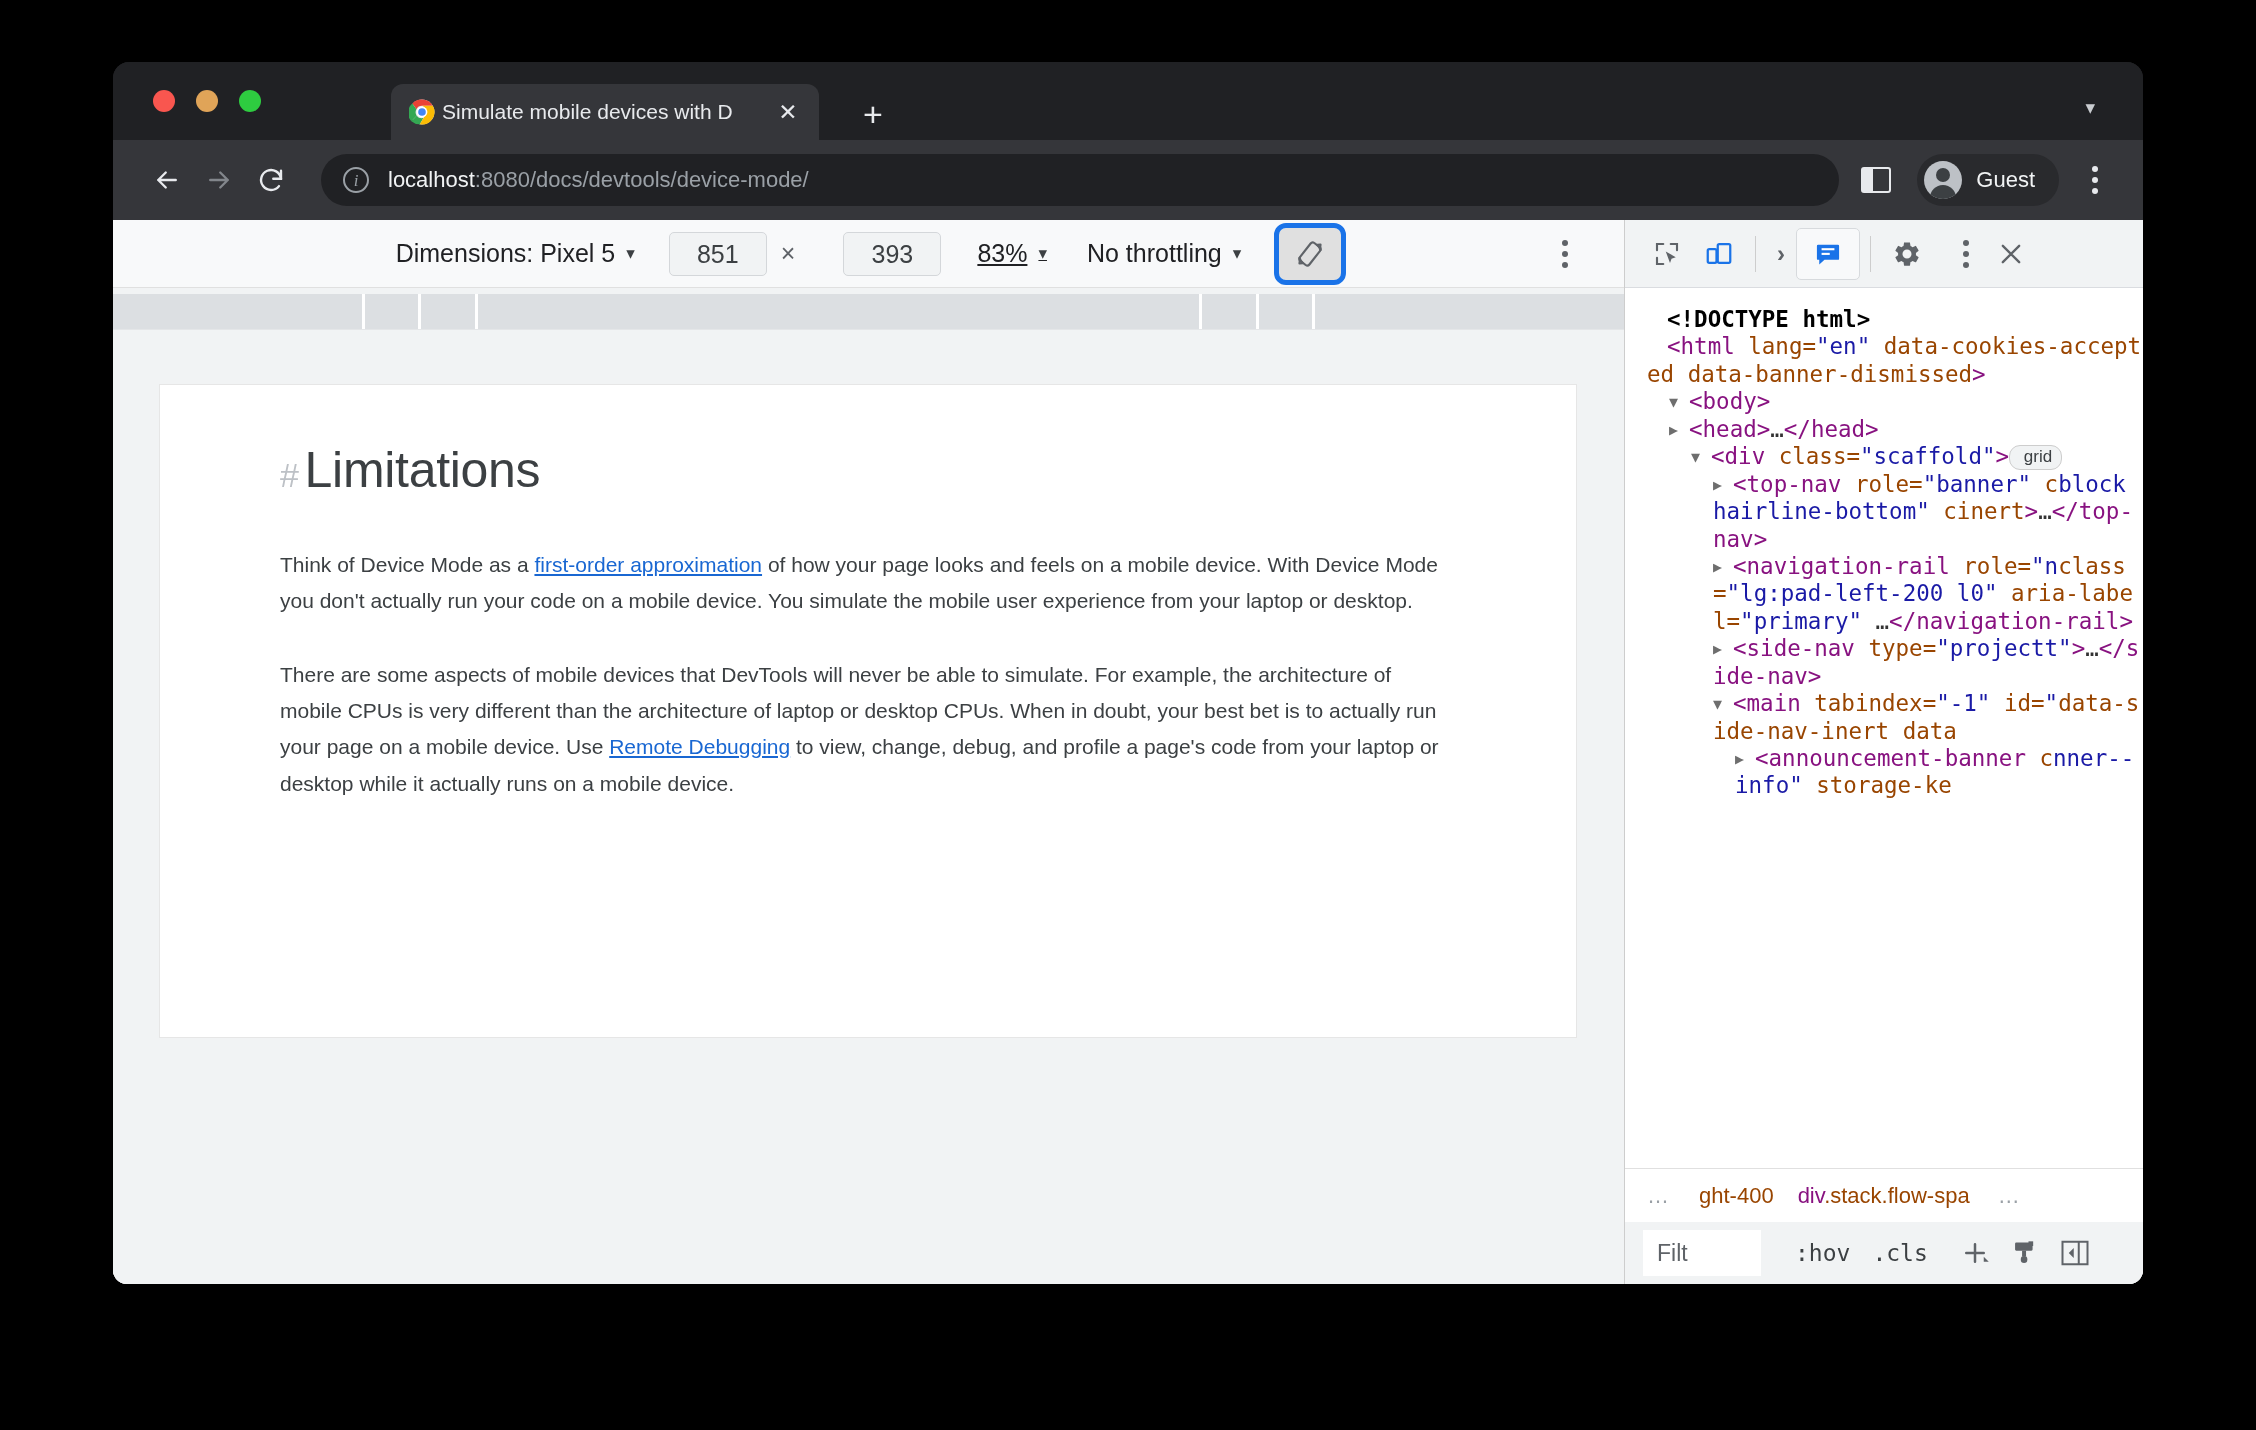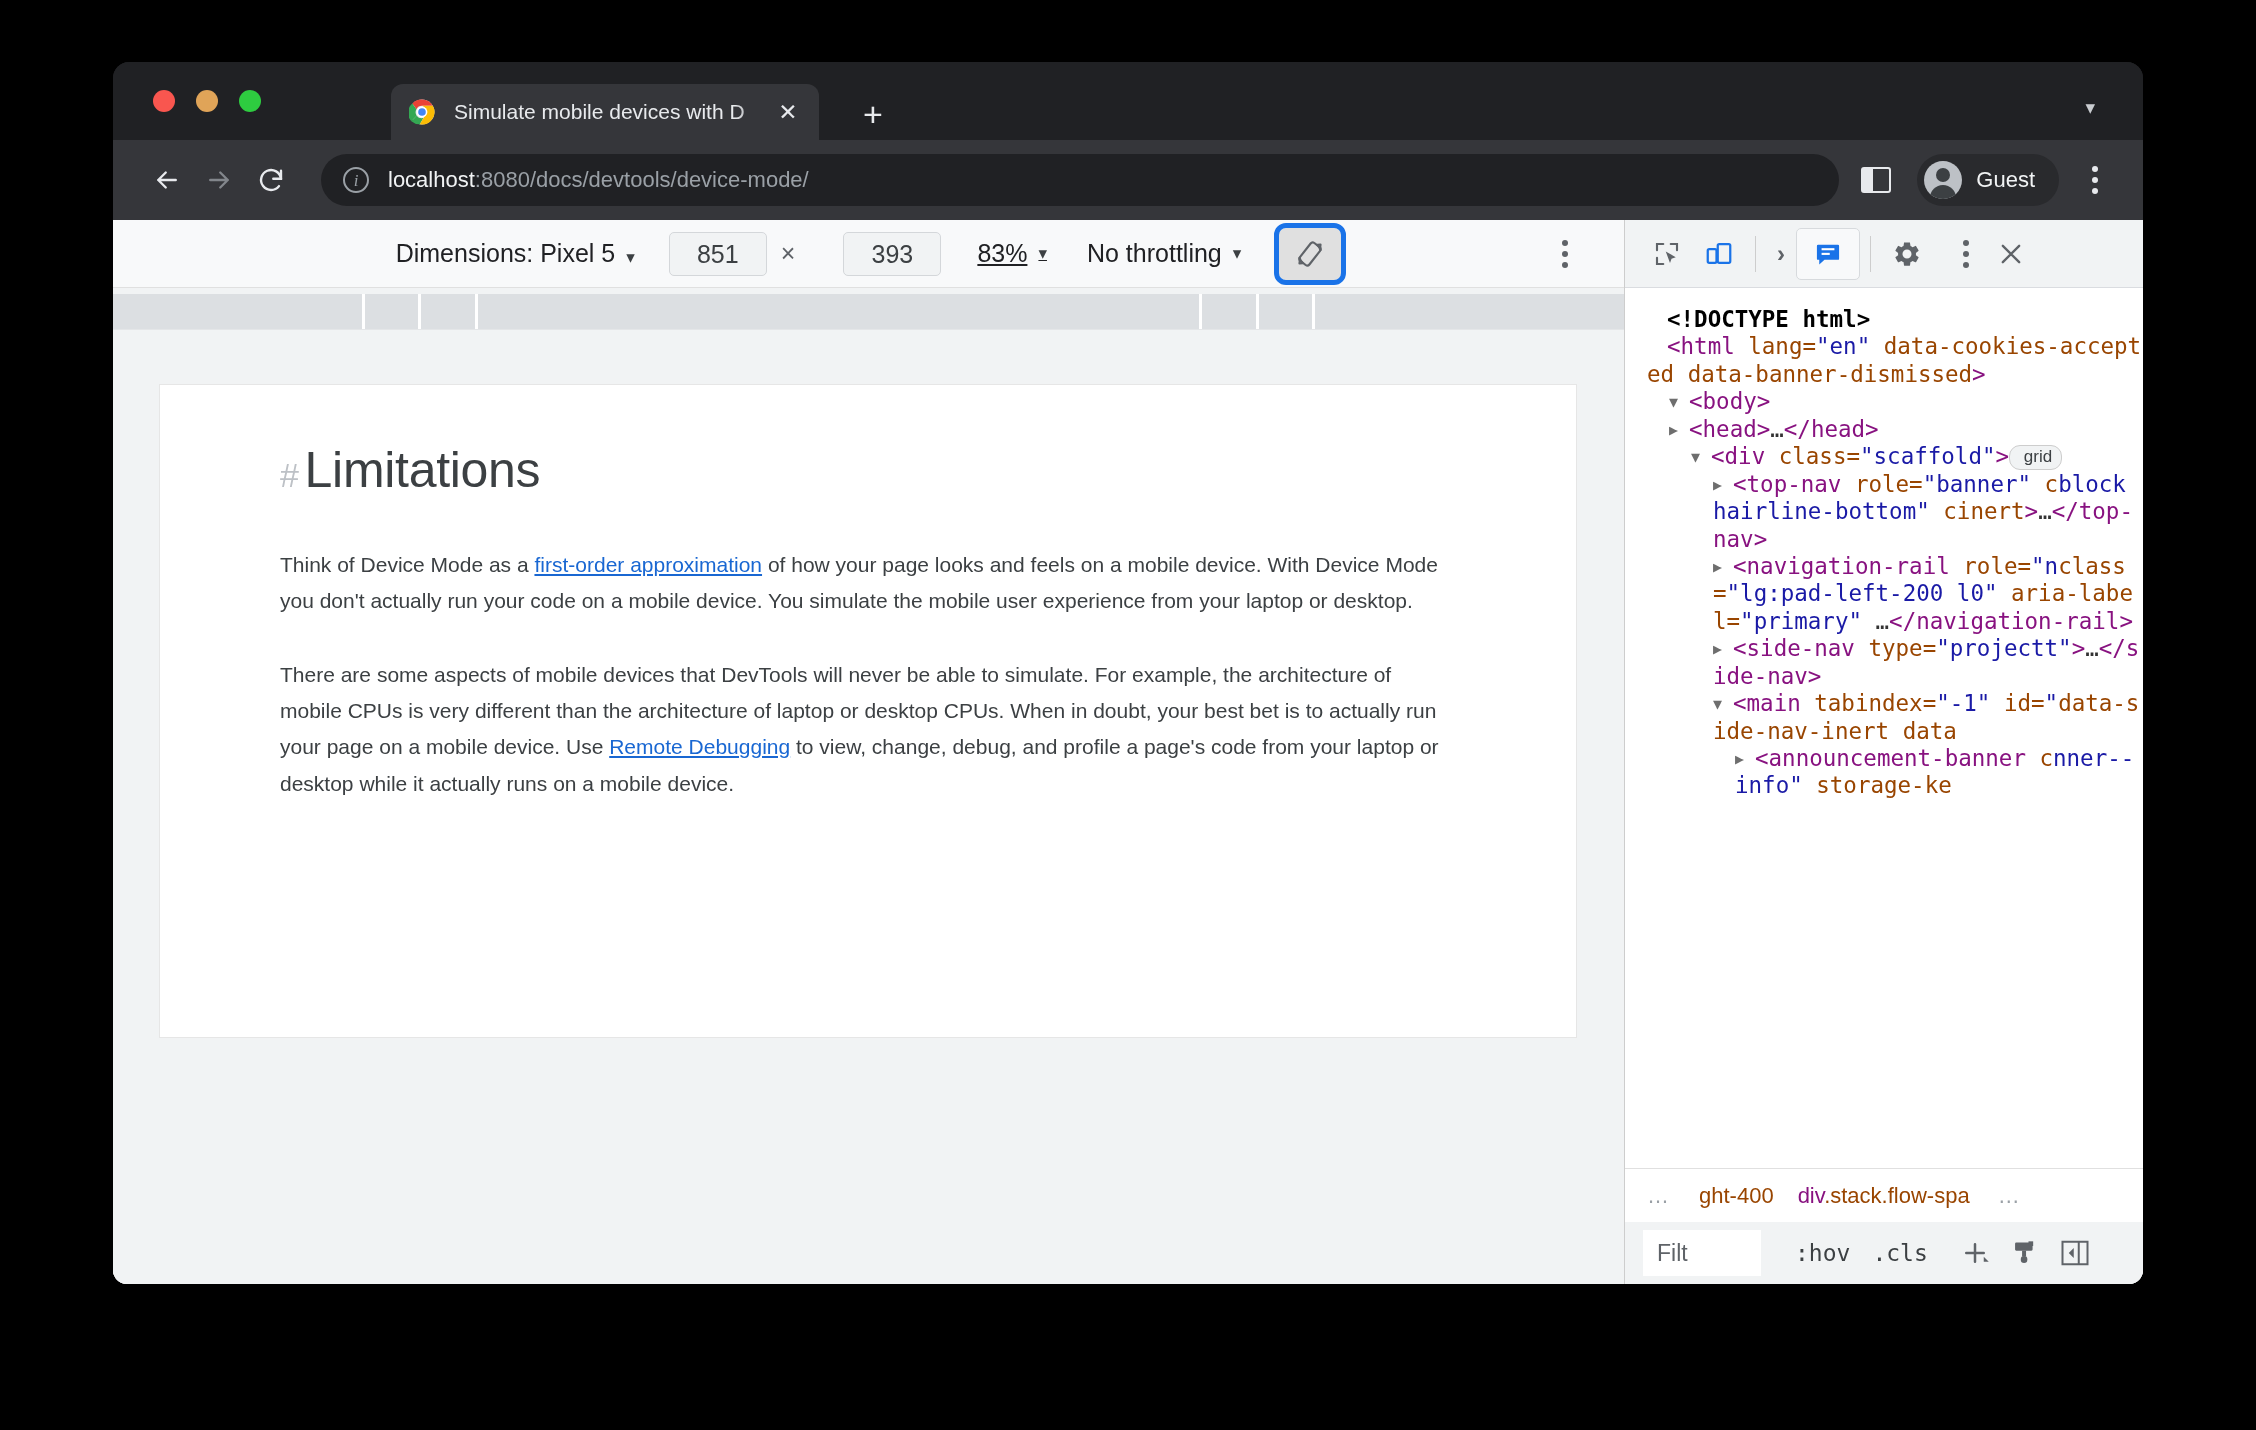--- a/index.html
+++ b/index.html
@@ -39,21 +39,21 @@
     position: absolute; left: 278px; top: 22px;
     width: 428px; height: 56px;
     background: #35363a;
     border-radius: 12px 12px 0 0;
     display: flex; align-items: center;
     padding: 0 16px 0 18px;
   }
   .tab-favicon { width: 26px; height: 26px; flex: 0 0 26px; position: relative; }
   .tab-title {
     flex: 1 1 auto;
-    margin-left: 19px;
+    margin-left: 7px;
     color: #e8eaed;
     font-size: 21px;
     white-space: nowrap;
     overflow: hidden;
     -webkit-mask-image: linear-gradient(90deg,#000 88%,rgba(0,0,0,0.15) 100%);
             mask-image: linear-gradient(90deg,#000 88%,rgba(0,0,0,0.15) 100%);
   }
   .tab-close {
     width: 30px; height: 30px; flex: 0 0 30px;
     color: #e8eaed; font-size: 23px;
@@ -176,21 +176,21 @@
   .dm-toolbar {
     height: 68px; flex: 0 0 68px;
     background: #f8f9fa;
     border-bottom: 1px solid #e0e0e0;
     display: flex; align-items: center; justify-content: center;
     gap: 0;
     position: relative;
   }
   .dm-label {
     font-size: 25px; color: #202124;
-    display: flex; align-items: flex-end; gap: 11px;
+    display: flex; align-items: center; gap: 11px;
   }
   .caret { font-size: 17px; color: #3c4043; }
   .dim-input {
     width: 98px; height: 44px;
     margin-left: 34px;
     background: #f1f3f4;
     border: 1px solid #d4d7da; border-radius: 5px;
     color: #3c4043; font-size: 25px;
     text-align: center; line-height: 42px;
     font-family: "Liberation Sans", sans-serif;

